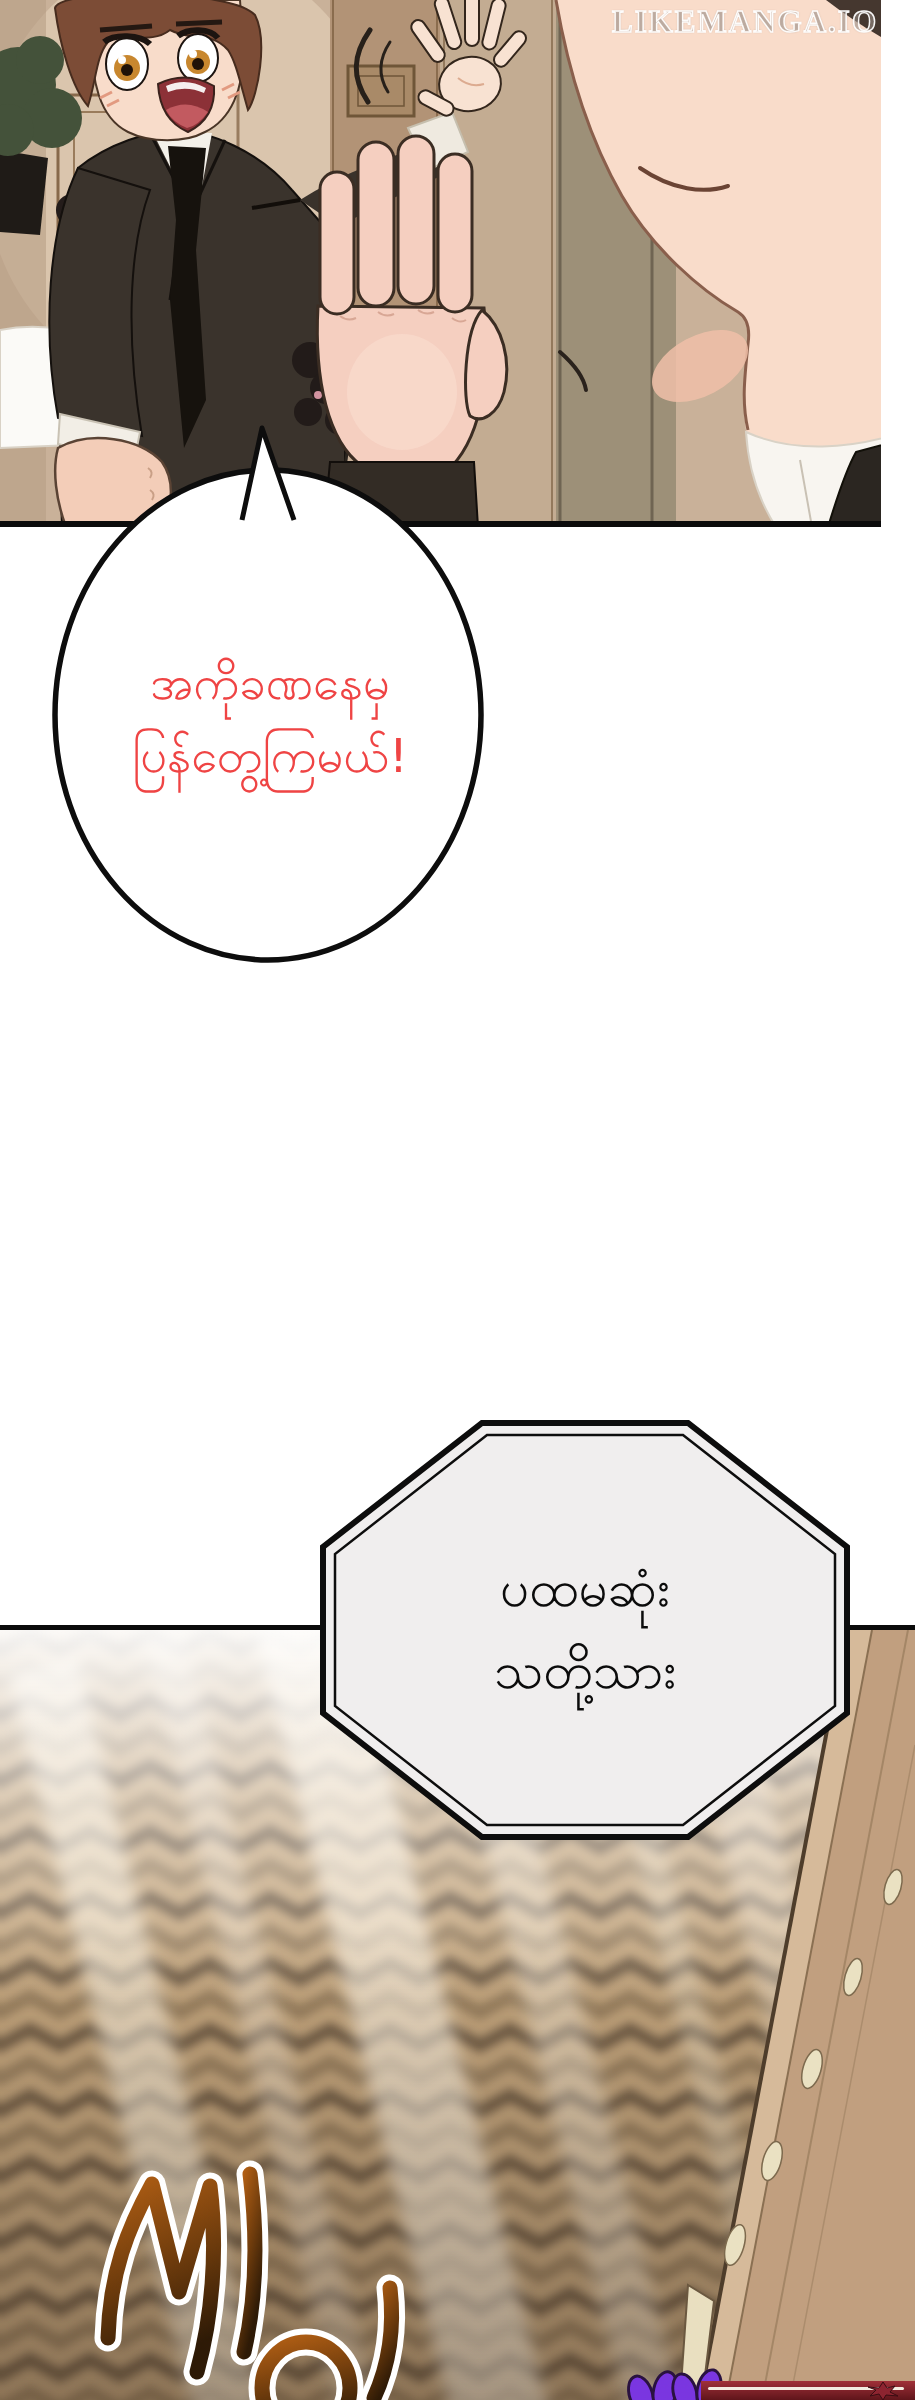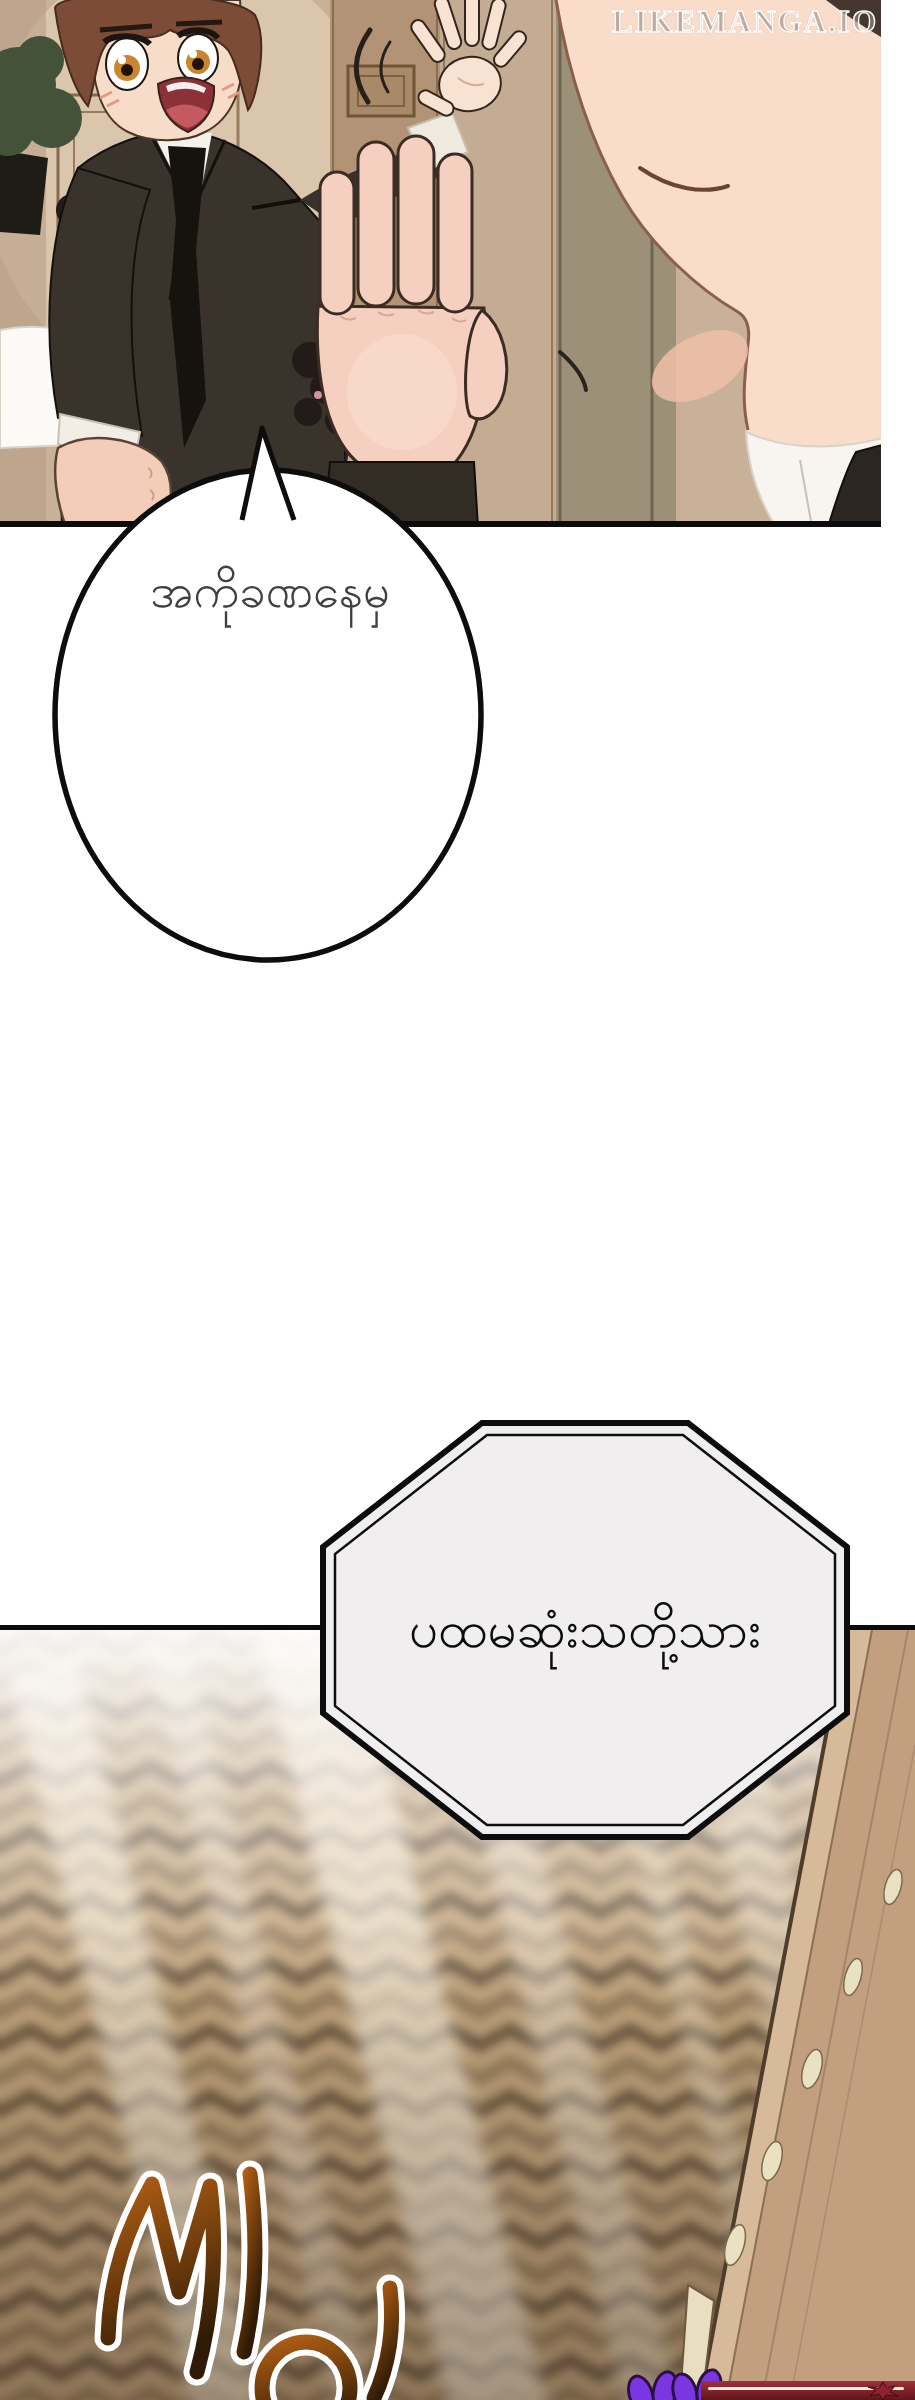--- a/index.html
+++ b/index.html
@@ -8,27 +8,27 @@
   
   #panel-top{position:absolute;left:0;top:0;width:881px;height:527px;overflow:hidden;}
   #watermark{position:absolute;left:612px;top:4px;width:300px;height:44px;
     font-family:"Liberation Serif",serif;font-weight:bold;font-size:31px;letter-spacing:2px;
     font-variant:small-caps;color:rgba(255,255,255,0.18);
     -webkit-text-stroke:1.4px rgba(255,255,255,0.95);
     text-shadow:0 0 2px rgba(110,95,85,.55);white-space:nowrap;}
   
   #bubble-round-wrap{position:absolute;left:45px;top:408px;width:455px;height:560px;}
   #bubble-round-text{position:absolute;left:70px;top:555px;width:400px;height:330px;
-    display:flex;flex-direction:column;align-items:center;
-    font-size:47px;line-height:1.55;color:#404040;text-align:center;}
+    display:flex;flex-direction:column;justify-content:center;align-items:center;
+    font-size:47px;line-height:1.55;color:#ef4444;text-align:center;}
   .btxt{white-space:nowrap;}
   
   #bubble-oct-wrap{position:absolute;left:315px;top:1415px;width:540px;height:430px;}
   #bubble-oct-text{position:absolute;left:330px;top:1435px;width:510px;height:390px;
-    display:flex;flex-direction:row;justify-content:center;align-items:center;
+    display:flex;flex-direction:column;justify-content:center;align-items:center;
     font-size:51px;line-height:1.6;color:#0b0b0b;text-align:center;}
   
   #panel-floor{position:absolute;left:0;top:1625px;width:915px;height:775px;overflow:hidden;}
   #sfx-wrap{position:absolute;left:80px;top:2140px;width:340px;height:260px;overflow:visible;}
   
   .wing{position:absolute;width:26px;height:42px;border-radius:50%;
         background:#7a36e0;border:3px solid #2a1240;box-sizing:border-box;}
   #banner-bar{position:absolute;left:701px;top:2381px;width:214px;height:19px;
         background:linear-gradient(#a03038,#5f151b);}
   #banner-line{position:absolute;left:708px;top:2387px;width:196px;height:3px;
@@ -225,20 +225,21 @@
     </svg>
     <div id="watermark">LIKEMANGA.IO</div>
   </div>
 
   <svg id="bubble-round-wrap" viewBox="0 0 455 560">
     <ellipse cx="223" cy="307" rx="213" ry="245" fill="#ffffff" stroke="#0d0d0d" stroke-width="5.5"></ellipse>
     <path d="M197,112 L217,20 L249,112" fill="#ffffff" stroke="#0d0d0d" stroke-width="5" stroke-linejoin="round"></path>
   </svg>
   <div id="bubble-round-text">
     <span class="btxt">အကိုခဏနေမှ</span>
+    <span class="btxt">ပြန်တွေ့ကြမယ်!</span>
   </div>
 
   <div id="panel-floor">
     <svg width="915" height="775" viewBox="0 0 915 775">
       <defs>
         <pattern id="hb" width="120" height="66" patternUnits="userSpaceOnUse">
           <rect width="120" height="66" fill="#c4a67e"></rect>
           <path d="M0,16 L30,0 L60,16 L90,0 L120,16 L120,33 L90,17 L60,33 L30,17 L0,33 Z" fill="#74604a"></path>
           <path d="M0,49 L30,33 L60,49 L90,33 L120,49 L120,66 L90,50 L60,66 L30,50 L0,66 Z" fill="#9a8161"></path>
         </pattern>

